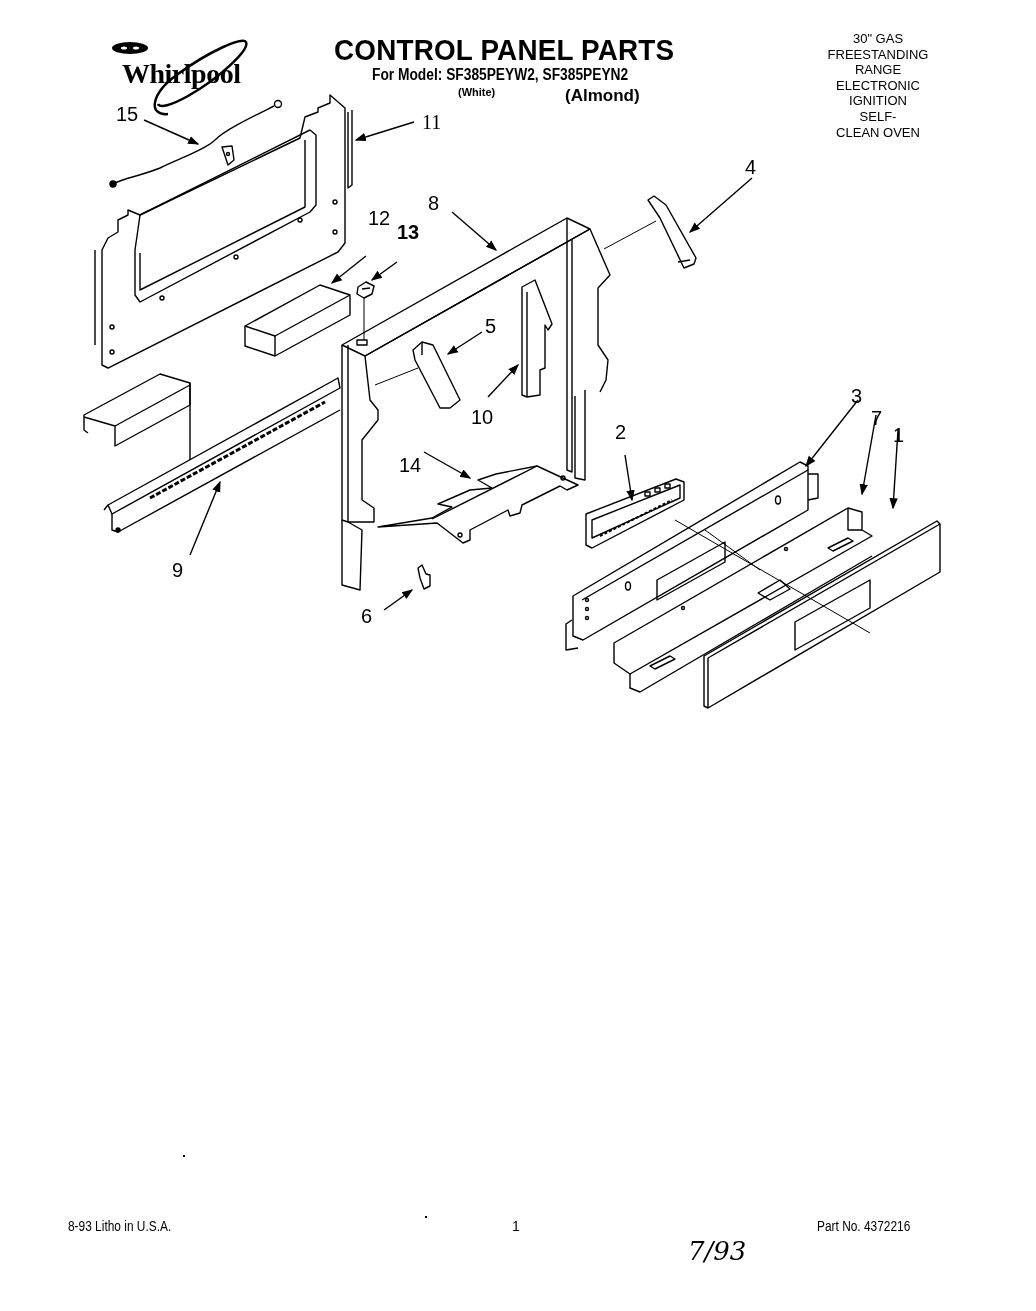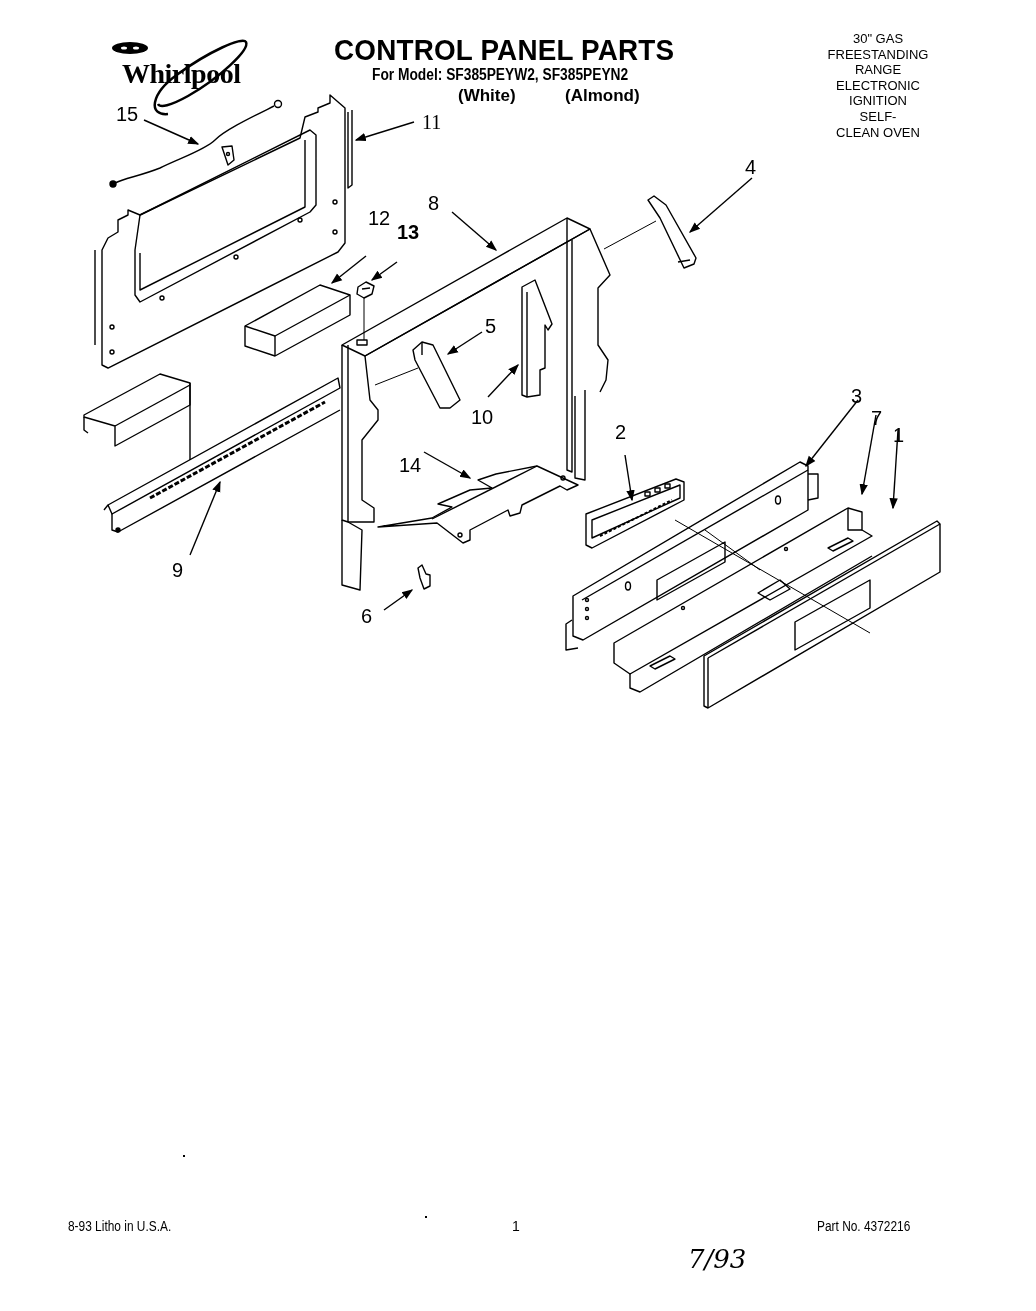--- a/index.html
+++ b/index.html
@@ -1,30 +1,30 @@
 <!DOCTYPE html>
 <html><head>
 <meta charset="utf-8">
 <style>
   html, body { margin:0; padding:0; background:#ffffff; }
   body { width:1036px; height:1311px; position:relative; overflow:hidden; font-family:"Liberation Sans", sans-serif; color:#000; }
   .logo { position:absolute; left:108px; top:34px; width:170px; height:90px; }
   .logo-word { position:absolute; left:14px; top:24px; font-family:"Liberation Serif", serif; font-weight:bold; font-size:28px; letter-spacing:-0.5px; }
   .title { position:absolute; left:334px; top:34px; font-size:29px; font-weight:bold; letter-spacing:0.2px; transform:scaleX(0.96); transform-origin:left top; }
   .model { position:absolute; left:372px; top:66px; font-size:16px; font-weight:bold; transform:scaleX(0.86); transform-origin:left top; white-space:nowrap; }
-  .color-white { position:absolute; left:458px; top:86px; font-size:17px; font-weight:bold; }
+  .color-white { position:absolute; left:458px; top:86px; font-size:11px; font-weight:bold; }
   .color-almond { position:absolute; left:565px; top:86px; font-size:17px; font-weight:bold; }
   .spec { position:absolute; left:812px; top:31px; width:132px; text-align:center; font-size:13px; line-height:15.6px; }
   .spec div { white-space:nowrap; }
   svg.diagram { position:absolute; left:0; top:0; }
   .callout { position:absolute; font-size:20px; font-weight:normal; line-height:1; }
   .footer-left { position:absolute; left:68px; top:1218px; font-size:14px; transform:scaleX(0.85); transform-origin:left top; }
   .footer-page { position:absolute; left:512px; top:1218px; font-size:14px; }
   .footer-part { position:absolute; left:817px; top:1218px; font-size:14px; transform:scaleX(0.85); transform-origin:left top; white-space:nowrap; }
-  .handwritten { position:absolute; left:688px; top:1236px; font-family:"DejaVu Serif", serif; font-style:italic; font-size:26px;margin-top:8px; }
+  .handwritten { position:absolute; left:688px; top:1236px; font-family:"DejaVu Serif", serif; font-style:italic; font-size:26px; }
   .speck { position:absolute; width:2px; height:2px; background:#000; }
 </style>
 </head>
 <body>
 
 <div class="logo">
   <svg width="170" height="90" viewBox="0 0 170 90">
     <ellipse cx="22" cy="14" rx="18" ry="6" fill="#000"></ellipse>
     <ellipse cx="16" cy="14" rx="3" ry="1.5" fill="#fff"></ellipse>
     <ellipse cx="28" cy="14" rx="3" ry="1.5" fill="#fff"></ellipse>

